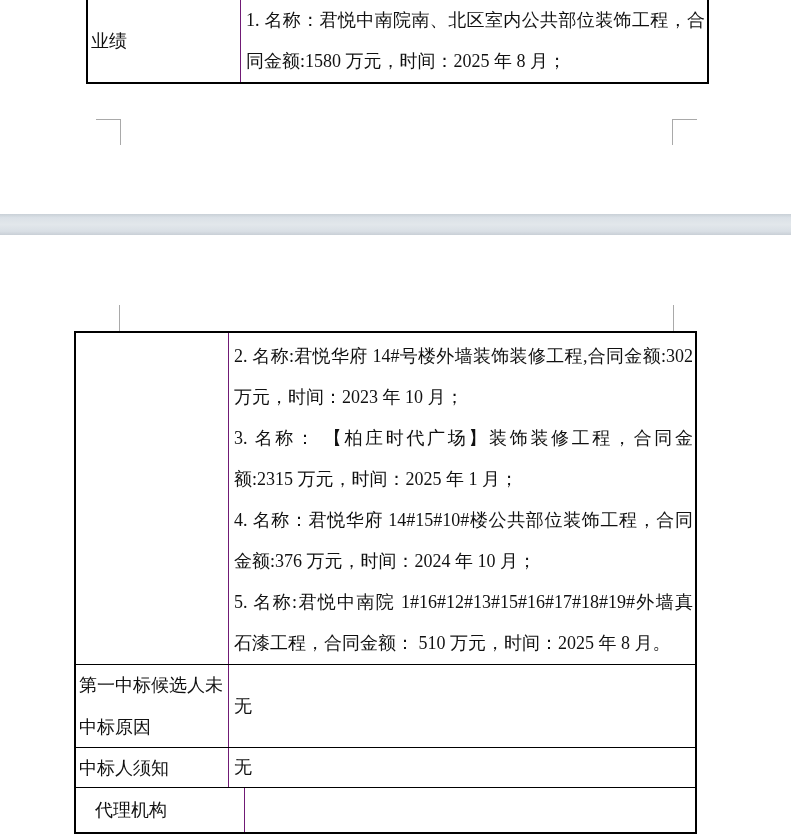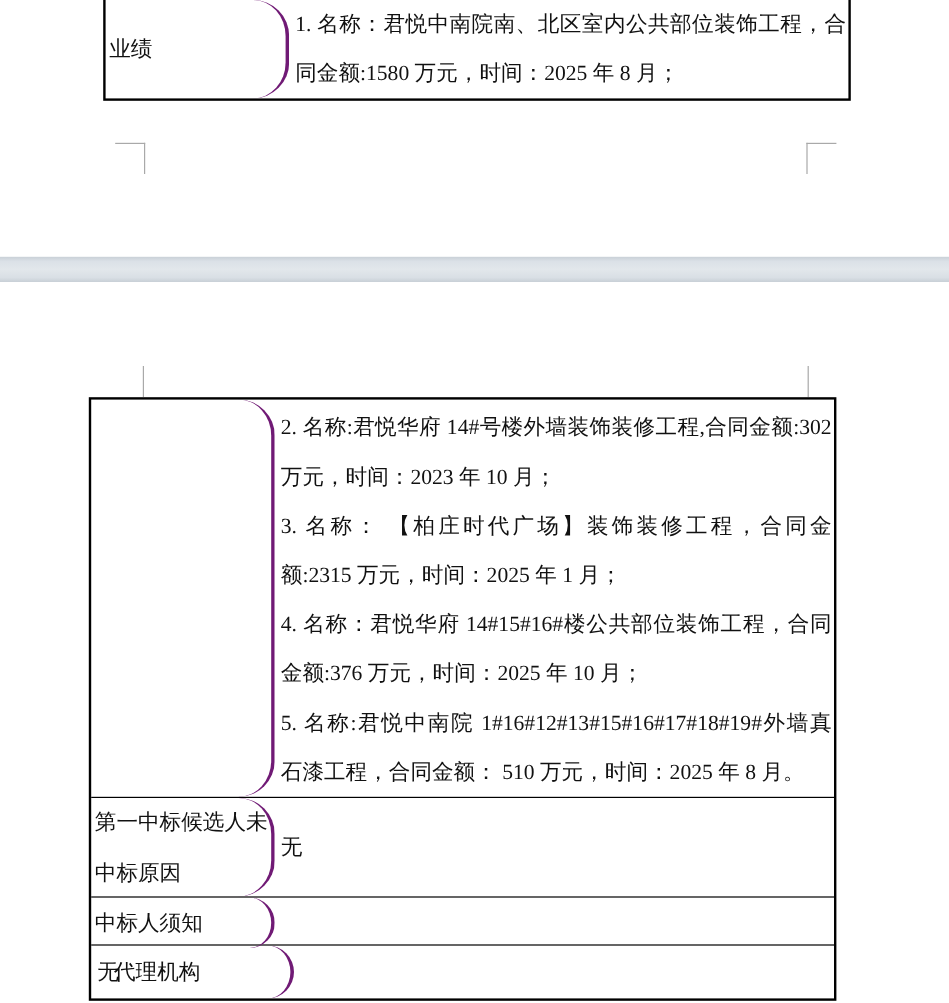--- a/index.html
+++ b/index.html
@@ -23,27 +23,26 @@
   }
   .t-row{
     display:flex;
     box-sizing:border-box;
     border-bottom:1px solid #000000;
   }
   .t-row:last-child{border-bottom:none;}
   .t-label{
     box-sizing:border-box;
     width:153px;
-    border-right:3px solid #701a75;
+    border-right:1px solid #701a75;
     display:flex;
     align-items:center;
     padding-left:3px;
     font-size:18px;
     line-height:42px;
-    border-radius:30px;
   }
   .t-value{
     box-sizing:border-box;
     flex:1;
     font-size:18px;
     padding:0 2px 0 5px;
     display:flex;
     flex-direction:column;
     justify-content:center;
   }
@@ -54,21 +53,21 @@
     text-justify:inter-ideograph;
   }
   
   .table-1{left:86px;top:-2px;width:623px;height:86px;}
   .table-1 .t-row{height:100%;border-bottom:none;}
   
   .table-2{left:74px;top:331px;width:623px;height:503px;}
   .row-achievements{height:332px;}
   .row-achievements .t-value{justify-content:flex-start;padding-top:3px;}
   .row-first-candidate{height:83px;}
-  .row-notice{height:40px;flex-direction:column;}
+  .row-notice{height:40px;}
   .row-agency{height:44px;padding-left:16px;}
   .single-line .t-value p{text-align:left;}
   
   .page-gap{
     position:absolute;
     left:0;top:214px;width:791px;height:21px;
     background:linear-gradient(180deg,#c9d0d7 0%,#dbe1e7 18%,#e2e7eb 50%,#d9dfe5 82%,#c8cfd6 100%);
   }
   .corner-mark{position:absolute;}
   .mark-p1-left{
@@ -110,21 +109,21 @@
   <div class="corner-mark mark-p2-left"></div>
   <div class="corner-mark mark-p2-right"></div>
 
   <div class="doc-table table-2">
 
     <div class="t-row row-achievements">
       <div class="t-label"></div>
       <div class="t-value">
         <p>2. 名称:君悦华府 14#号楼外墙装饰装修工程,合同金额:302 万元，时间：2023 年 10 月；</p>
         <p>3. 名称： 【柏庄时代广场】装饰装修工程，合同金额:2315 万元，时间：2025 年 1 月；</p>
-        <p>4. 名称：君悦华府 14#15#16#楼公共部位装饰工程，合同金额:376 万元，时间：2025 年 10 月；</p>
+        <p>4. 名称：君悦华府 14#15#10#楼公共部位装饰工程，合同金额:376 万元，时间：2024 年 10 月；</p>
         <p>5. 名称:君悦中南院 1#16#12#13#15#16#17#18#19#外墙真石漆工程，合同金额： 510 万元，时间：2025 年 8 月。</p>
       </div>
     </div>
 
     <div class="t-row row-first-candidate single-line">
       <div class="t-label">第一中标候选人未中标原因</div>
       <div class="t-value">
         <p>无</p>
       </div>
     </div>

